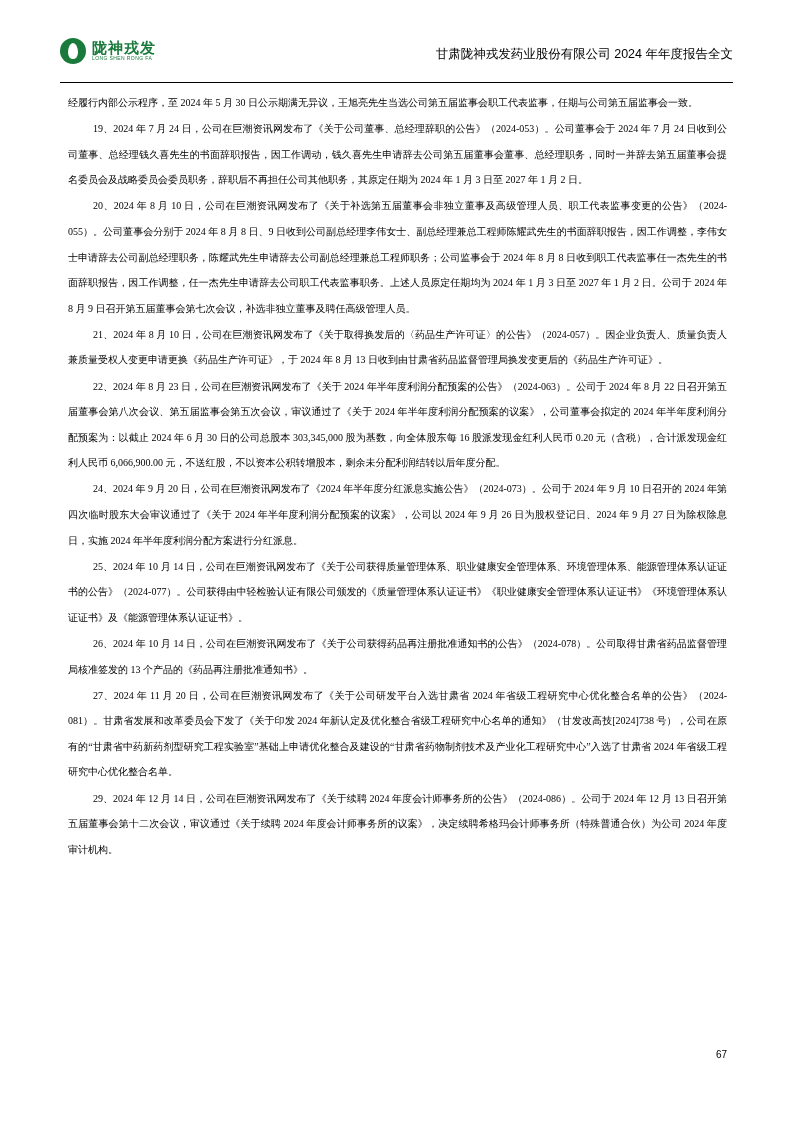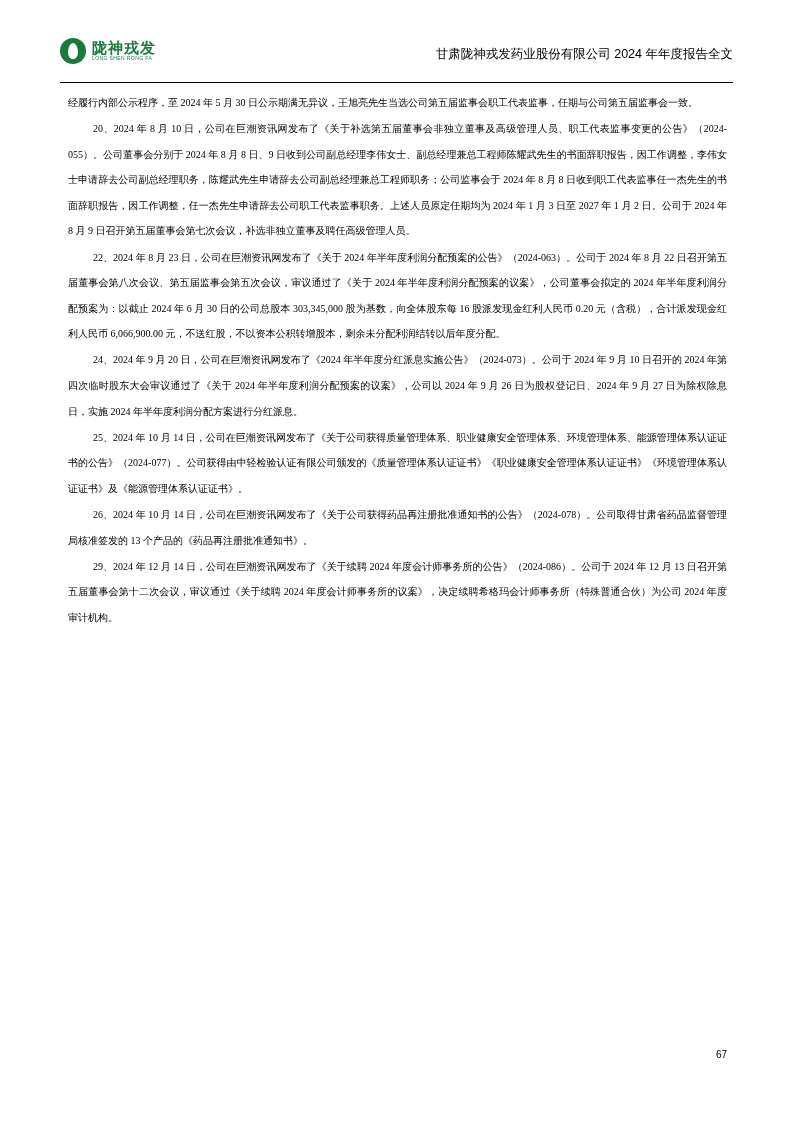--- a/index.html
+++ b/index.html
@@ -123,23 +123,26 @@
         <span class="logo-cn">陇神戎发</span>
         <span class="logo-en">LONG SHEN RONG FA</span>
       </div>
     </div>
     <div class="header-title">甘肃陇神戎发药业股份有限公司 2024 年年度报告全文</div>
   </div>
   <div class="header-rule"></div>
 
   <div class="content">
     <p class="para">经履行内部公示程序，至 2024 年 5 月 30 日公示期满无异议，王旭亮先生当选公司第五届监事会职工代表监事，任期与公司第五届监事会一致。</p>
+    <p class="para indent">19、2024 年 7 月 24 日，公司在巨潮资讯网发布了《关于公司董事、总经理辞职的公告》（2024-053）。公司董事会于 2024 年 7 月 24 日收到公司董事、总经理钱久喜先生的书面辞职报告，因工作调动，钱久喜先生申请辞去公司第五届董事会董事、总经理职务，同时一并辞去第五届董事会提名委员会及战略委员会委员职务，辞职后不再担任公司其他职务，其原定任期为 2024 年 1 月 3 日至 2027 年 1 月 2 日。</p>
     <p class="para indent">20、2024 年 8 月 10 日，公司在巨潮资讯网发布了《关于补选第五届董事会非独立董事及高级管理人员、职工代表监事变更的公告》（2024-055）。公司董事会分别于 2024 年 8 月 8 日、9 日收到公司副总经理李伟女士、副总经理兼总工程师陈耀武先生的书面辞职报告，因工作调整，李伟女士申请辞去公司副总经理职务，陈耀武先生申请辞去公司副总经理兼总工程师职务；公司监事会于 2024 年 8 月 8 日收到职工代表监事任一杰先生的书面辞职报告，因工作调整，任一杰先生申请辞去公司职工代表监事职务。上述人员原定任期均为 2024 年 1 月 3 日至 2027 年 1 月 2 日。公司于 2024 年 8 月 9 日召开第五届董事会第七次会议，补选非独立董事及聘任高级管理人员。</p>
+    <p class="para indent">21、2024 年 8 月 10 日，公司在巨潮资讯网发布了《关于取得换发后的〈药品生产许可证〉的公告》（2024-057）。因企业负责人、质量负责人兼质量受权人变更申请更换《药品生产许可证》，于 2024 年 8 月 13 日收到由甘肃省药品监督管理局换发变更后的《药品生产许可证》。</p>
     <p class="para indent">22、2024 年 8 月 23 日，公司在巨潮资讯网发布了《关于 2024 年半年度利润分配预案的公告》（2024-063）。公司于 2024 年 8 月 22 日召开第五届董事会第八次会议、第五届监事会第五次会议，审议通过了《关于 2024 年半年度利润分配预案的议案》，公司董事会拟定的 2024 年半年度利润分配预案为：以截止 2024 年 6 月 30 日的公司总股本 303,345,000 股为基数，向全体股东每 16 股派发现金红利人民币 0.20 元（含税），合计派发现金红利人民币 6,066,900.00 元，不送红股，不以资本公积转增股本，剩余未分配利润结转以后年度分配。</p>
     <p class="para indent">24、2024 年 9 月 20 日，公司在巨潮资讯网发布了《2024 年半年度分红派息实施公告》（2024-073）。公司于 2024 年 9 月 10 日召开的 2024 年第四次临时股东大会审议通过了《关于 2024 年半年度利润分配预案的议案》，公司以 2024 年 9 月 26 日为股权登记日、2024 年 9 月 27 日为除权除息日，实施 2024 年半年度利润分配方案进行分红派息。</p>
     <p class="para indent">25、2024 年 10 月 14 日，公司在巨潮资讯网发布了《关于公司获得质量管理体系、职业健康安全管理体系、环境管理体系、能源管理体系认证证书的公告》（2024-077）。公司获得由中轻检验认证有限公司颁发的《质量管理体系认证证书》《职业健康安全管理体系认证证书》《环境管理体系认证证书》及《能源管理体系认证证书》。</p>
     <p class="para indent">26、2024 年 10 月 14 日，公司在巨潮资讯网发布了《关于公司获得药品再注册批准通知书的公告》（2024-078）。公司取得甘肃省药品监督管理局核准签发的 13 个产品的《药品再注册批准通知书》。</p>
+    <p class="para indent">27、2024 年 11 月 20 日，公司在巨潮资讯网发布了《关于公司研发平台入选甘肃省 2024 年省级工程研究中心优化整合名单的公告》（2024-081）。甘肃省发展和改革委员会下发了《关于印发 2024 年新认定及优化整合省级工程研究中心名单的通知》（甘发改高技[2024]738 号），公司在原有的“甘肃省中药新药剂型研究工程实验室”基础上申请优化整合及建设的“甘肃省药物制剂技术及产业化工程研究中心”入选了甘肃省 2024 年省级工程研究中心优化整合名单。</p>
     <p class="para indent">29、2024 年 12 月 14 日，公司在巨潮资讯网发布了《关于续聘 2024 年度会计师事务所的公告》（2024-086）。公司于 2024 年 12 月 13 日召开第五届董事会第十二次会议，审议通过《关于续聘 2024 年度会计师事务所的议案》，决定续聘希格玛会计师事务所（特殊普通合伙）为公司 2024 年度审计机构。</p>
 
   </div>
 
   <div class="page-number">67</div>
 </div>
 
 </body></html>

